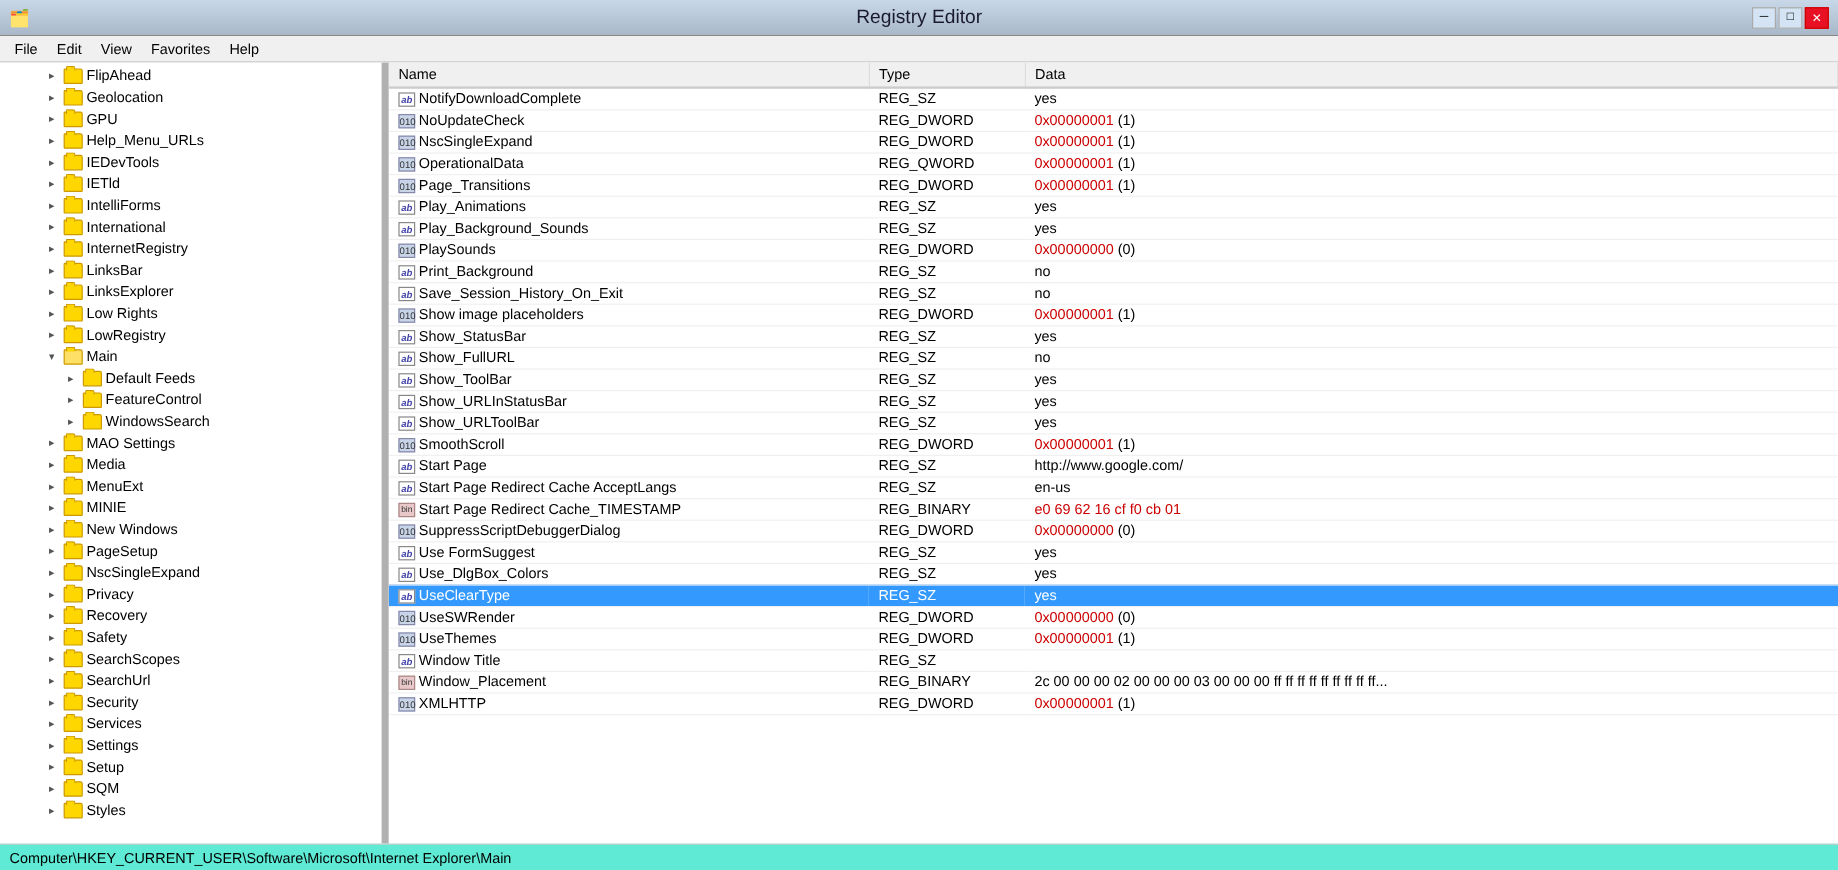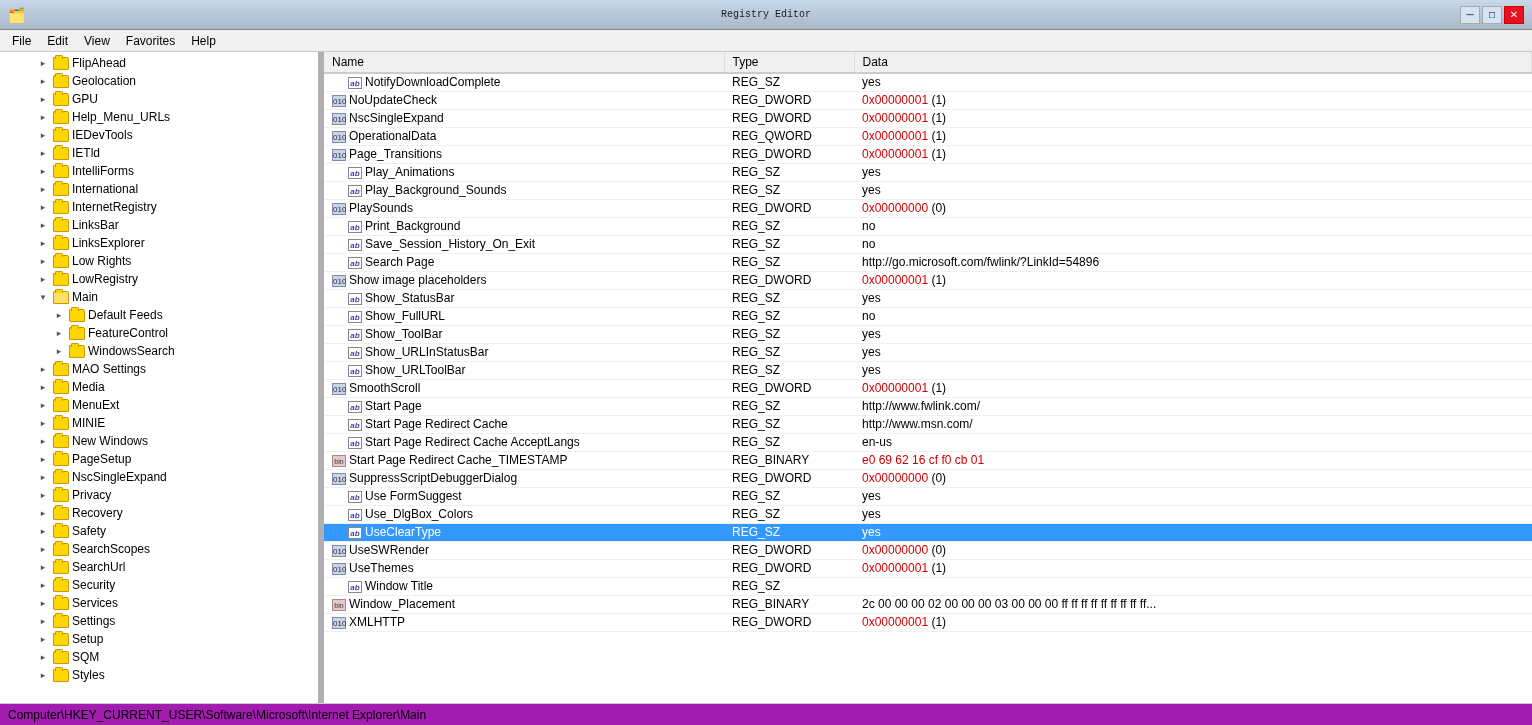--- a/index.html
+++ b/index.html
@@ -144,21 +144,21 @@
     #values-table tbody tr.selected td { color: white; }
     #values-table tbody td {
       padding: 1px 8px;
       white-space: nowrap;
       vertical-align: middle;
     }
 
     
     #status-bar {
       height: 22px;
-      background: #a21caf;
+      background: #5eead4;
       border-top: 1px solid #ccc;
       display: flex;
       align-items: center;
       padding: 0 8px;
       font-size: 12px;
     }
 
     
     .panel-divider {
       width: 4px;
@@ -173,21 +173,20 @@
       background: white;
       border: 1px solid #888;
       margin-right: 3px;
       font-size: 8px;
       font-weight: bold;
       color: #4444aa;
       text-align: center;
       line-height: 12px;
       vertical-align: middle;
       font-style: italic;
-      margin-left: 16px;
     }
     .dw-icon {
       display: inline-block;
       width: 14px; height: 12px;
       background: #c8d4e8;
       border: 1px solid #8888aa;
       margin-right: 3px;
       font-size: 8px;
       color: #333;
       text-align: left;
@@ -207,21 +206,21 @@
       vertical-align: middle;
     }
   </style>
 </head>
 <body>
 
 <div id="title-bar">
   <div id="title-bar-left">
     <span style="font-size:14px;">🗂️</span>
   </div>
-  <span style="position:absolute;left:50%;transform:translateX(-50%);font-size:10px;color:#1a1a2e;font-weight:500;font-family:Liberation Mono, monospace;">Registry Editor</span>
+  <span style="position:absolute;left:50%;transform:translateX(-50%);font-size:16px;color:#1a1a2e;font-weight:500;">Registry Editor</span>
   <div id="window-controls">
     <div class="win-btn minimize">─</div>
     <div class="win-btn maximize">□</div>
     <div class="win-btn close">✕</div>
   </div>
 </div>
 
 <div id="menu-bar">
   <span class="menu-item">File</span>
   <span class="menu-item">Edit</span>
@@ -543,25 +542,20 @@
             <td><span class="ab-icon">ab</span><span>Print_Background</span></td>
             <td>REG_SZ</td>
             <td>no</td>
           </tr>
           <tr>
             <td><span class="ab-icon">ab</span><span>Save_Session_History_On_Exit</span></td>
             <td>REG_SZ</td>
             <td>no</td>
           </tr>
           <tr>
-            <td><span class="ab-icon">ab</span><span>Search Page</span></td>
-            <td>REG_SZ</td>
-            <td>http://go.microsoft.com/fwlink/?LinkId=54896</td>
-          </tr>
-          <tr>
             <td><span class="dw-icon">010</span><span>Show image placeholders</span></td>
             <td>REG_DWORD</td>
             <td><span style="color:#cc0000">0x00000001</span><span> (1)</span></td>
           </tr>
           <tr>
             <td><span class="ab-icon">ab</span><span>Show_StatusBar</span></td>
             <td>REG_SZ</td>
             <td>yes</td>
           </tr>
           <tr>
@@ -585,26 +579,21 @@
             <td>yes</td>
           </tr>
           <tr>
             <td><span class="dw-icon">010</span><span>SmoothScroll</span></td>
             <td>REG_DWORD</td>
             <td><span style="color:#cc0000">0x00000001</span><span> (1)</span></td>
           </tr>
           <tr>
             <td><span class="ab-icon">ab</span><span>Start Page</span></td>
             <td>REG_SZ</td>
-            <td>http://www.fwlink.com/</td>
-          </tr>
-          <tr>
-            <td><span class="ab-icon">ab</span><span>Start Page Redirect Cache</span></td>
-            <td>REG_SZ</td>
-            <td>http://www.msn.com/</td>
+            <td>http://www.google.com/</td>
           </tr>
           <tr>
             <td><span class="ab-icon">ab</span><span>Start Page Redirect Cache AcceptLangs</span></td>
             <td>REG_SZ</td>
             <td>en-us</td>
           </tr>
           <tr>
             <td><span class="bin-icon">bin</span><span>Start Page Redirect Cache_TIMESTAMP</span></td>
             <td>REG_BINARY</td>
             <td><span style="color:#cc0000">e0 69 62 16 cf f0 cb 01</span></td>

